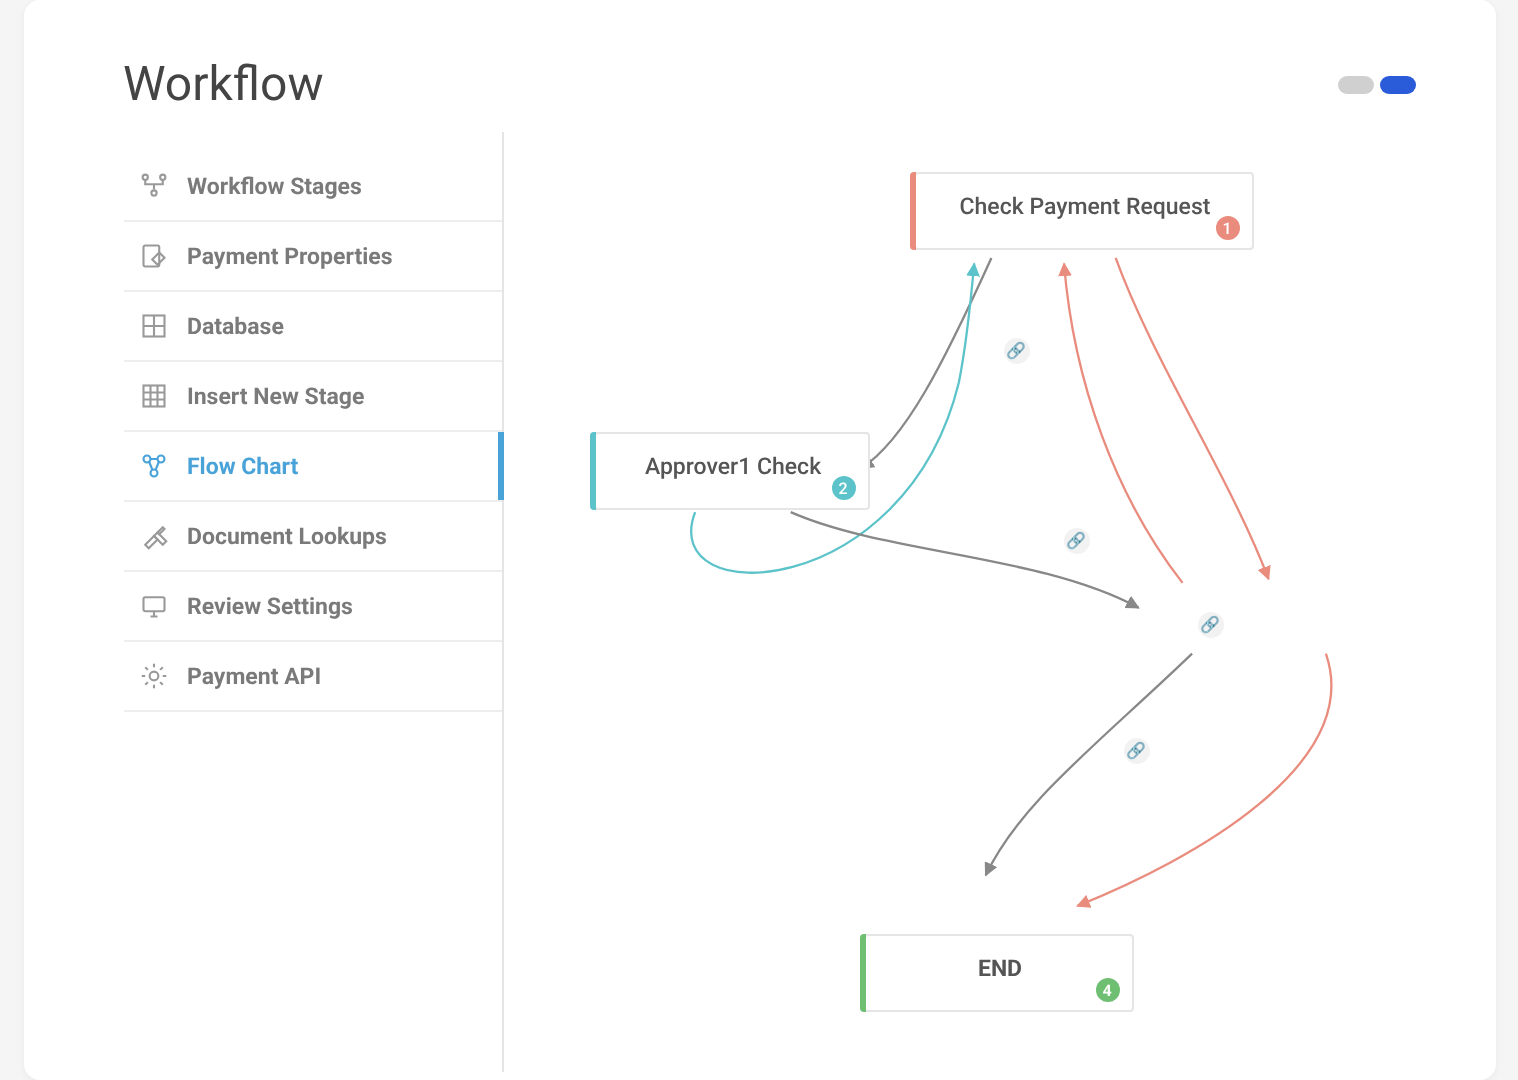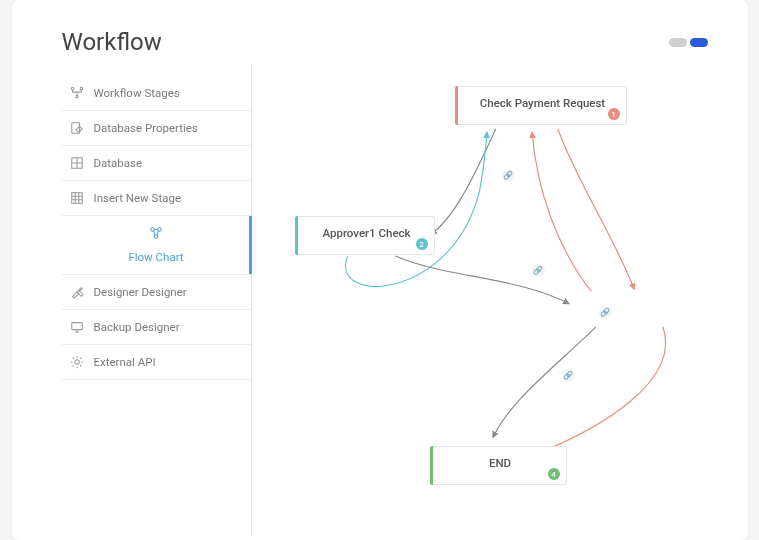--- a/index.html
+++ b/index.html
@@ -48,32 +48,32 @@
     height: calc(100% - 70px);
   }
   .sidebar {
     width: 190px;
     margin-left: 50px;
     border-right: 1px solid #e5e5e5;
     padding-top: 10px;
   }
   .side-item {
     display: flex;
-    align-items: center;
+    align-items: flex-start;
     gap: 10px;
     padding: 10px 8px;
     font-size: 11.5px;
     color: #7a7a7a;
     border-bottom: 1px solid #eee;
     cursor: pointer;
     position: relative;
+    font-weight: bold;
   }
   .side-item.active {
     color: #4aa3d8;
-    flex-direction: column;
   }
   .side-item.active::after {
     content: "";
     position: absolute;
     right: -1px;
     top: 0;
     bottom: 0;
     width: 3px;
     background: #4aa3d8;
   }
@@ -165,21 +165,21 @@
             <circle cx="8" cy="12" r="1.5"></circle>
             <path d="M3 4v3h10V4M8 7v3"></path>
           </svg>
         <span>Workflow Stages</span>
       </div>
       <div class="side-item">
         <svg class="side-icon" viewBox="0 0 16 16">
             <rect x="2" y="2" width="9" height="12" rx="1"></rect>
             <path d="M11 6l3 3-4 4-3-3z"></path>
           </svg>
-        <span>Database Properties</span>
+        <span>Payment Properties</span>
       </div>
       <div class="side-item">
         <svg class="side-icon" viewBox="0 0 16 16">
             <rect x="2" y="2" width="12" height="12"></rect>
             <path d="M2 8h12M8 2v12"></path>
           </svg>
         <span>Database</span>
       </div>
       <div class="side-item">
         <svg class="side-icon" viewBox="0 0 16 16">
@@ -195,35 +195,35 @@
             <circle cx="8" cy="12" r="2"></circle>
             <path d="M6 4h4M5 5l2 5M11 5l-2 5"></path>
           </svg>
         <span>Flow Chart</span>
       </div>
       <div class="side-item">
         <svg class="side-icon" viewBox="0 0 16 16">
             <path d="M3 13l5-5 2 2-5 5zM10 6l3-3 1 1-3 3z"></path>
             <path d="M13 13l-5-5 2-2 5 5z"></path>
           </svg>
-        <span>Designer Designer</span>
+        <span>Document Lookups</span>
       </div>
       <div class="side-item">
         <svg class="side-icon" viewBox="0 0 16 16">
             <rect x="2" y="3" width="12" height="8" rx="1"></rect>
             <path d="M6 14h4M8 11v3"></path>
           </svg>
-        <span>Backup Designer</span>
+        <span>Review Settings</span>
       </div>
       <div class="side-item">
         <svg class="side-icon" viewBox="0 0 16 16">
             <circle cx="8" cy="8" r="2.5"></circle>
             <path d="M8 1v2M8 13v2M1 8h2M13 8h2M3 3l1.5 1.5M11.5 11.5L13 13M13 3l-1.5 1.5M4.5 11.5L3 13"></path>
           </svg>
-        <span>External API</span>
+        <span>Payment API</span>
       </div>
     </div>
 
     <div class="canvas">
       <svg class="edges" viewBox="0 0 519 470">
         <defs>
           <marker id="arr-grey" viewBox="0 0 10 10" refX="9" refY="5" markerWidth="6" markerHeight="6" orient="auto">
               <path d="M0 0L10 5L0 10z" fill="#888"></path>
             </marker>
           <marker id="arr-teal" viewBox="0 0 10 10" refX="9" refY="5" markerWidth="6" markerHeight="6" orient="auto">
@@ -260,21 +260,21 @@
       <div class="node" style="left:205px; top:20px; width:170px;">
         <span class="accent-left" style="background:#e98b7d"></span>
         <span>Check Payment Request</span>
         <span class="badge" style="background:#e98b7d">1</span>
       </div>
       <div class="node" style="left:45px; top:150px; width:138px;">
         <span class="accent-left" style="background:#5bc3c9"></span>
         <span>Approver1 Check</span>
         <span class="badge" style="background:#5bc3c9">2</span>
       </div>
-      <div class="node" style="left:180px; top:380px; width:135px;">
+      <div class="node" style="left:180px; top:401px; width:135px;font-weight:bold;">
         <span class="accent-left" style="background:#6fbf73"></span>
         <span>END</span>
         <span class="badge" style="background:#6fbf73">4</span>
       </div>
     </div>
 
   </div>
 </div>
 
 </body></html>

